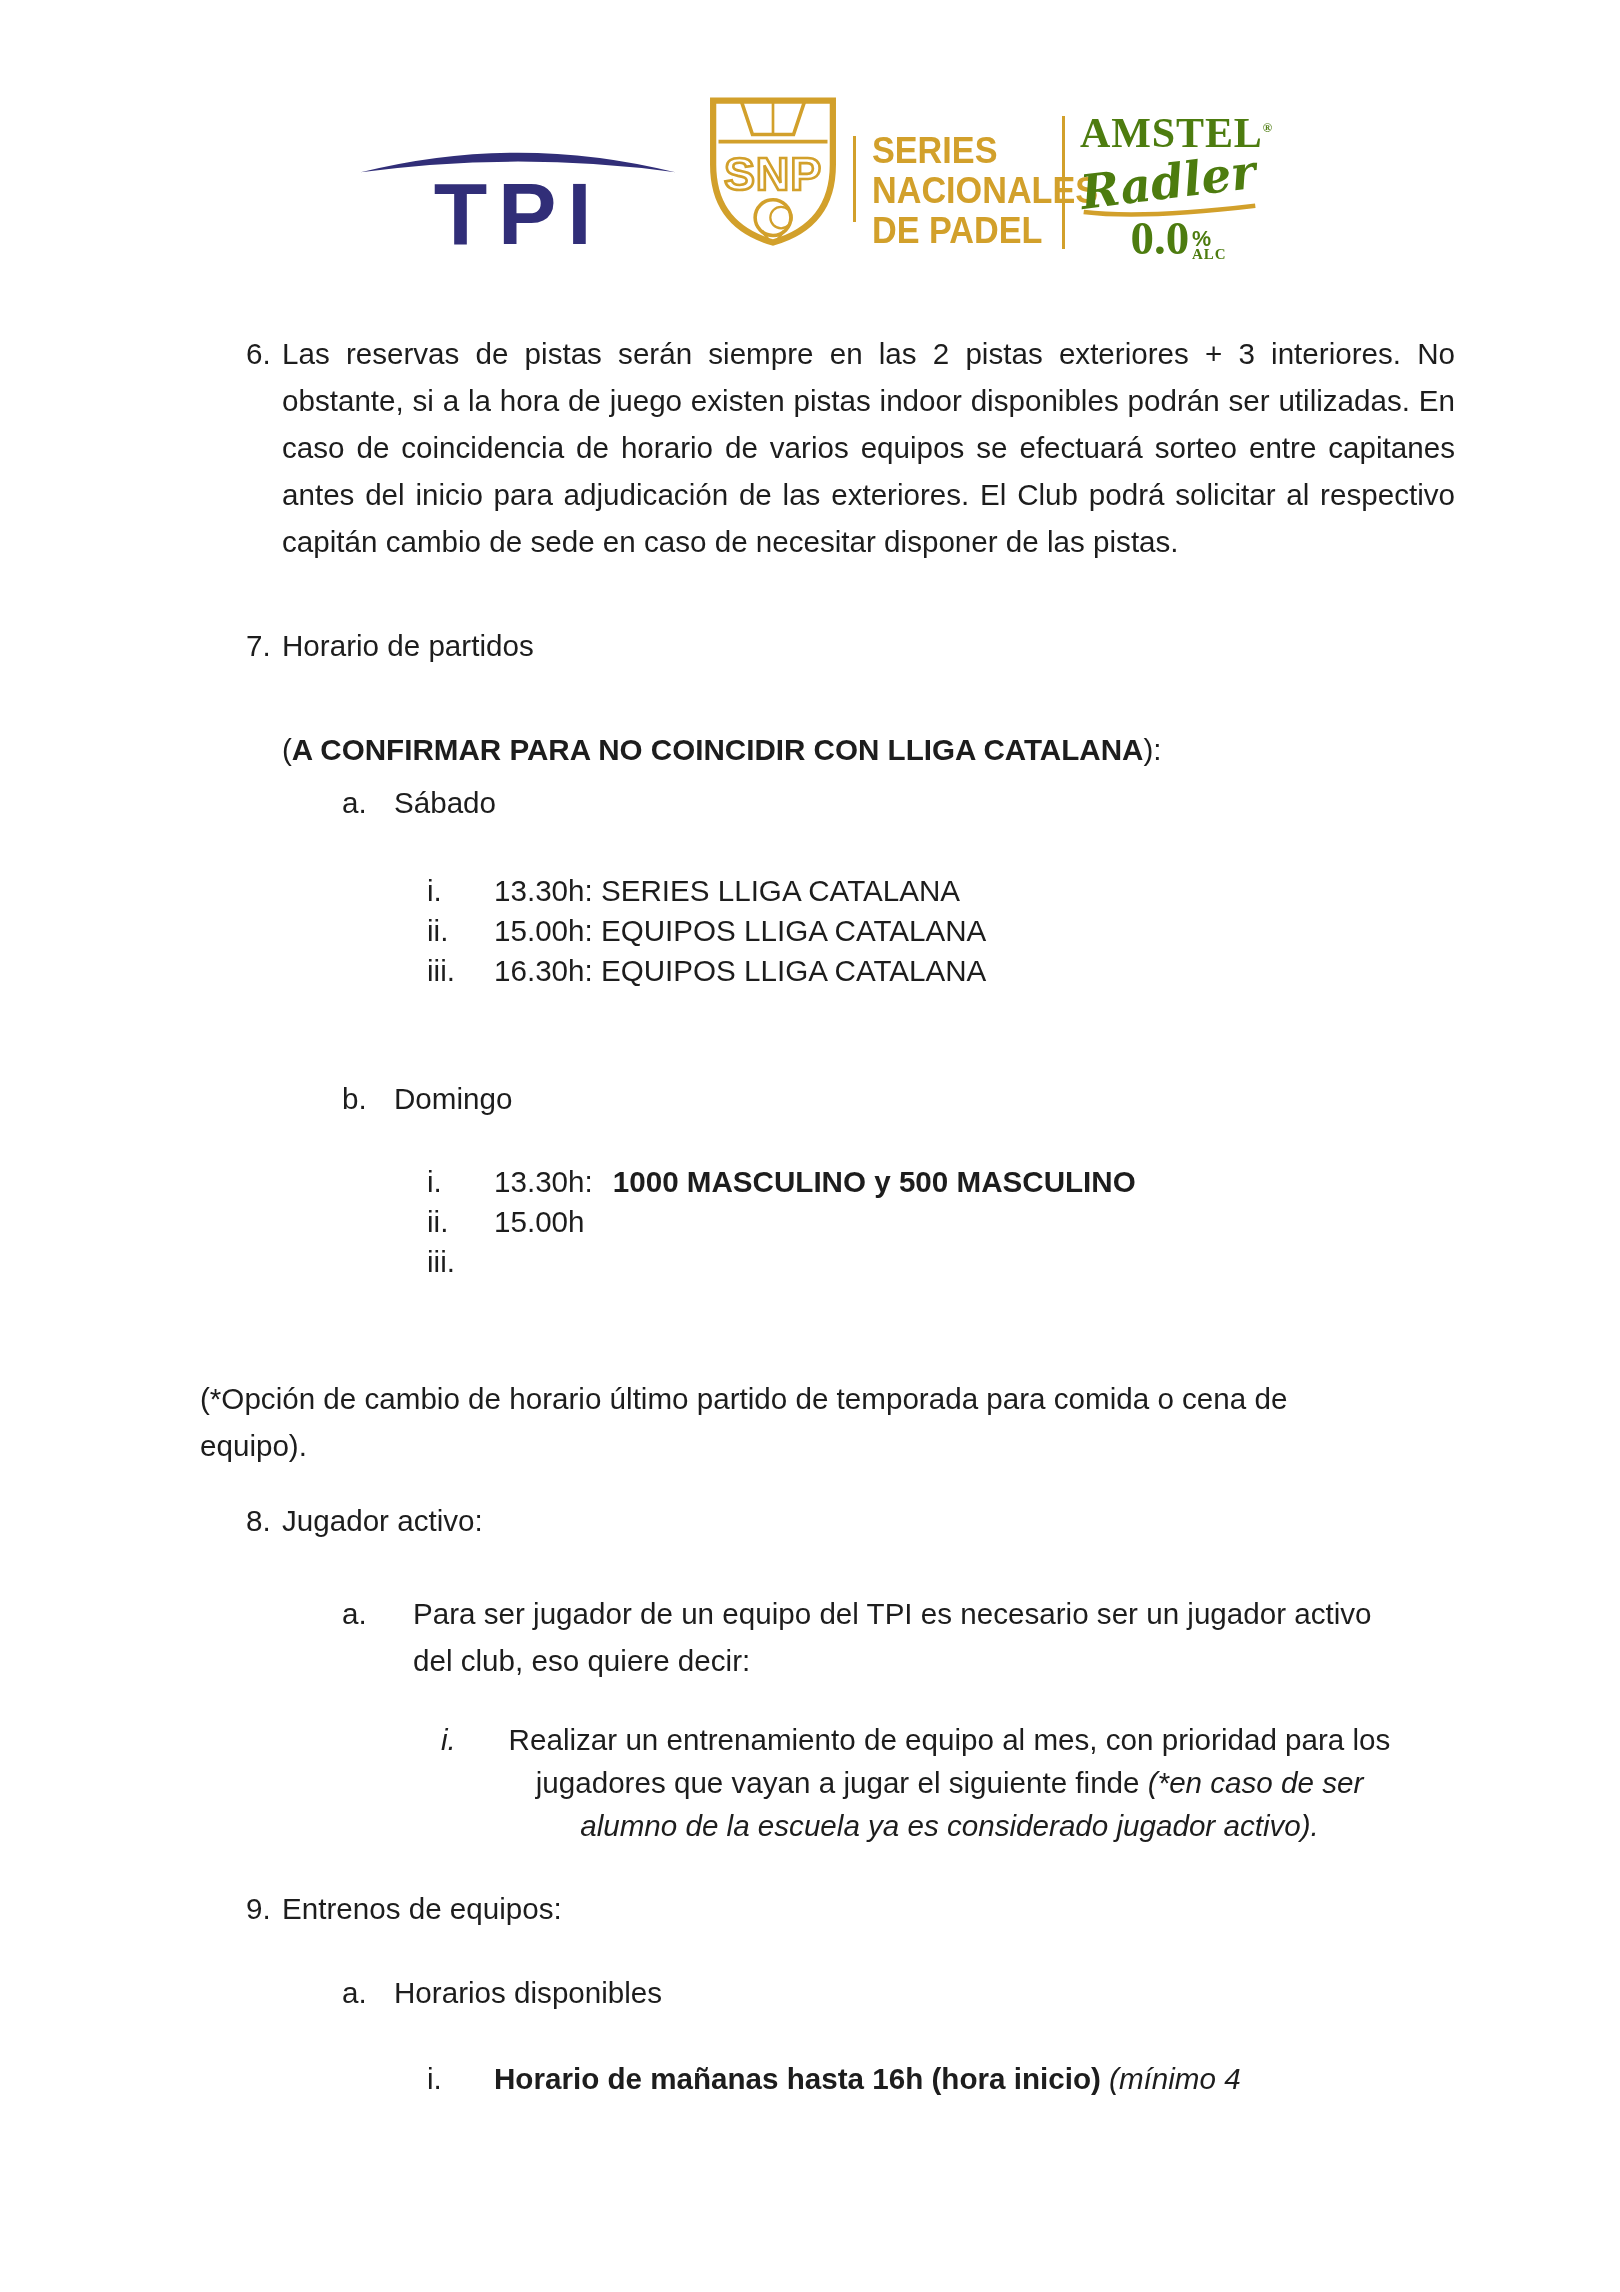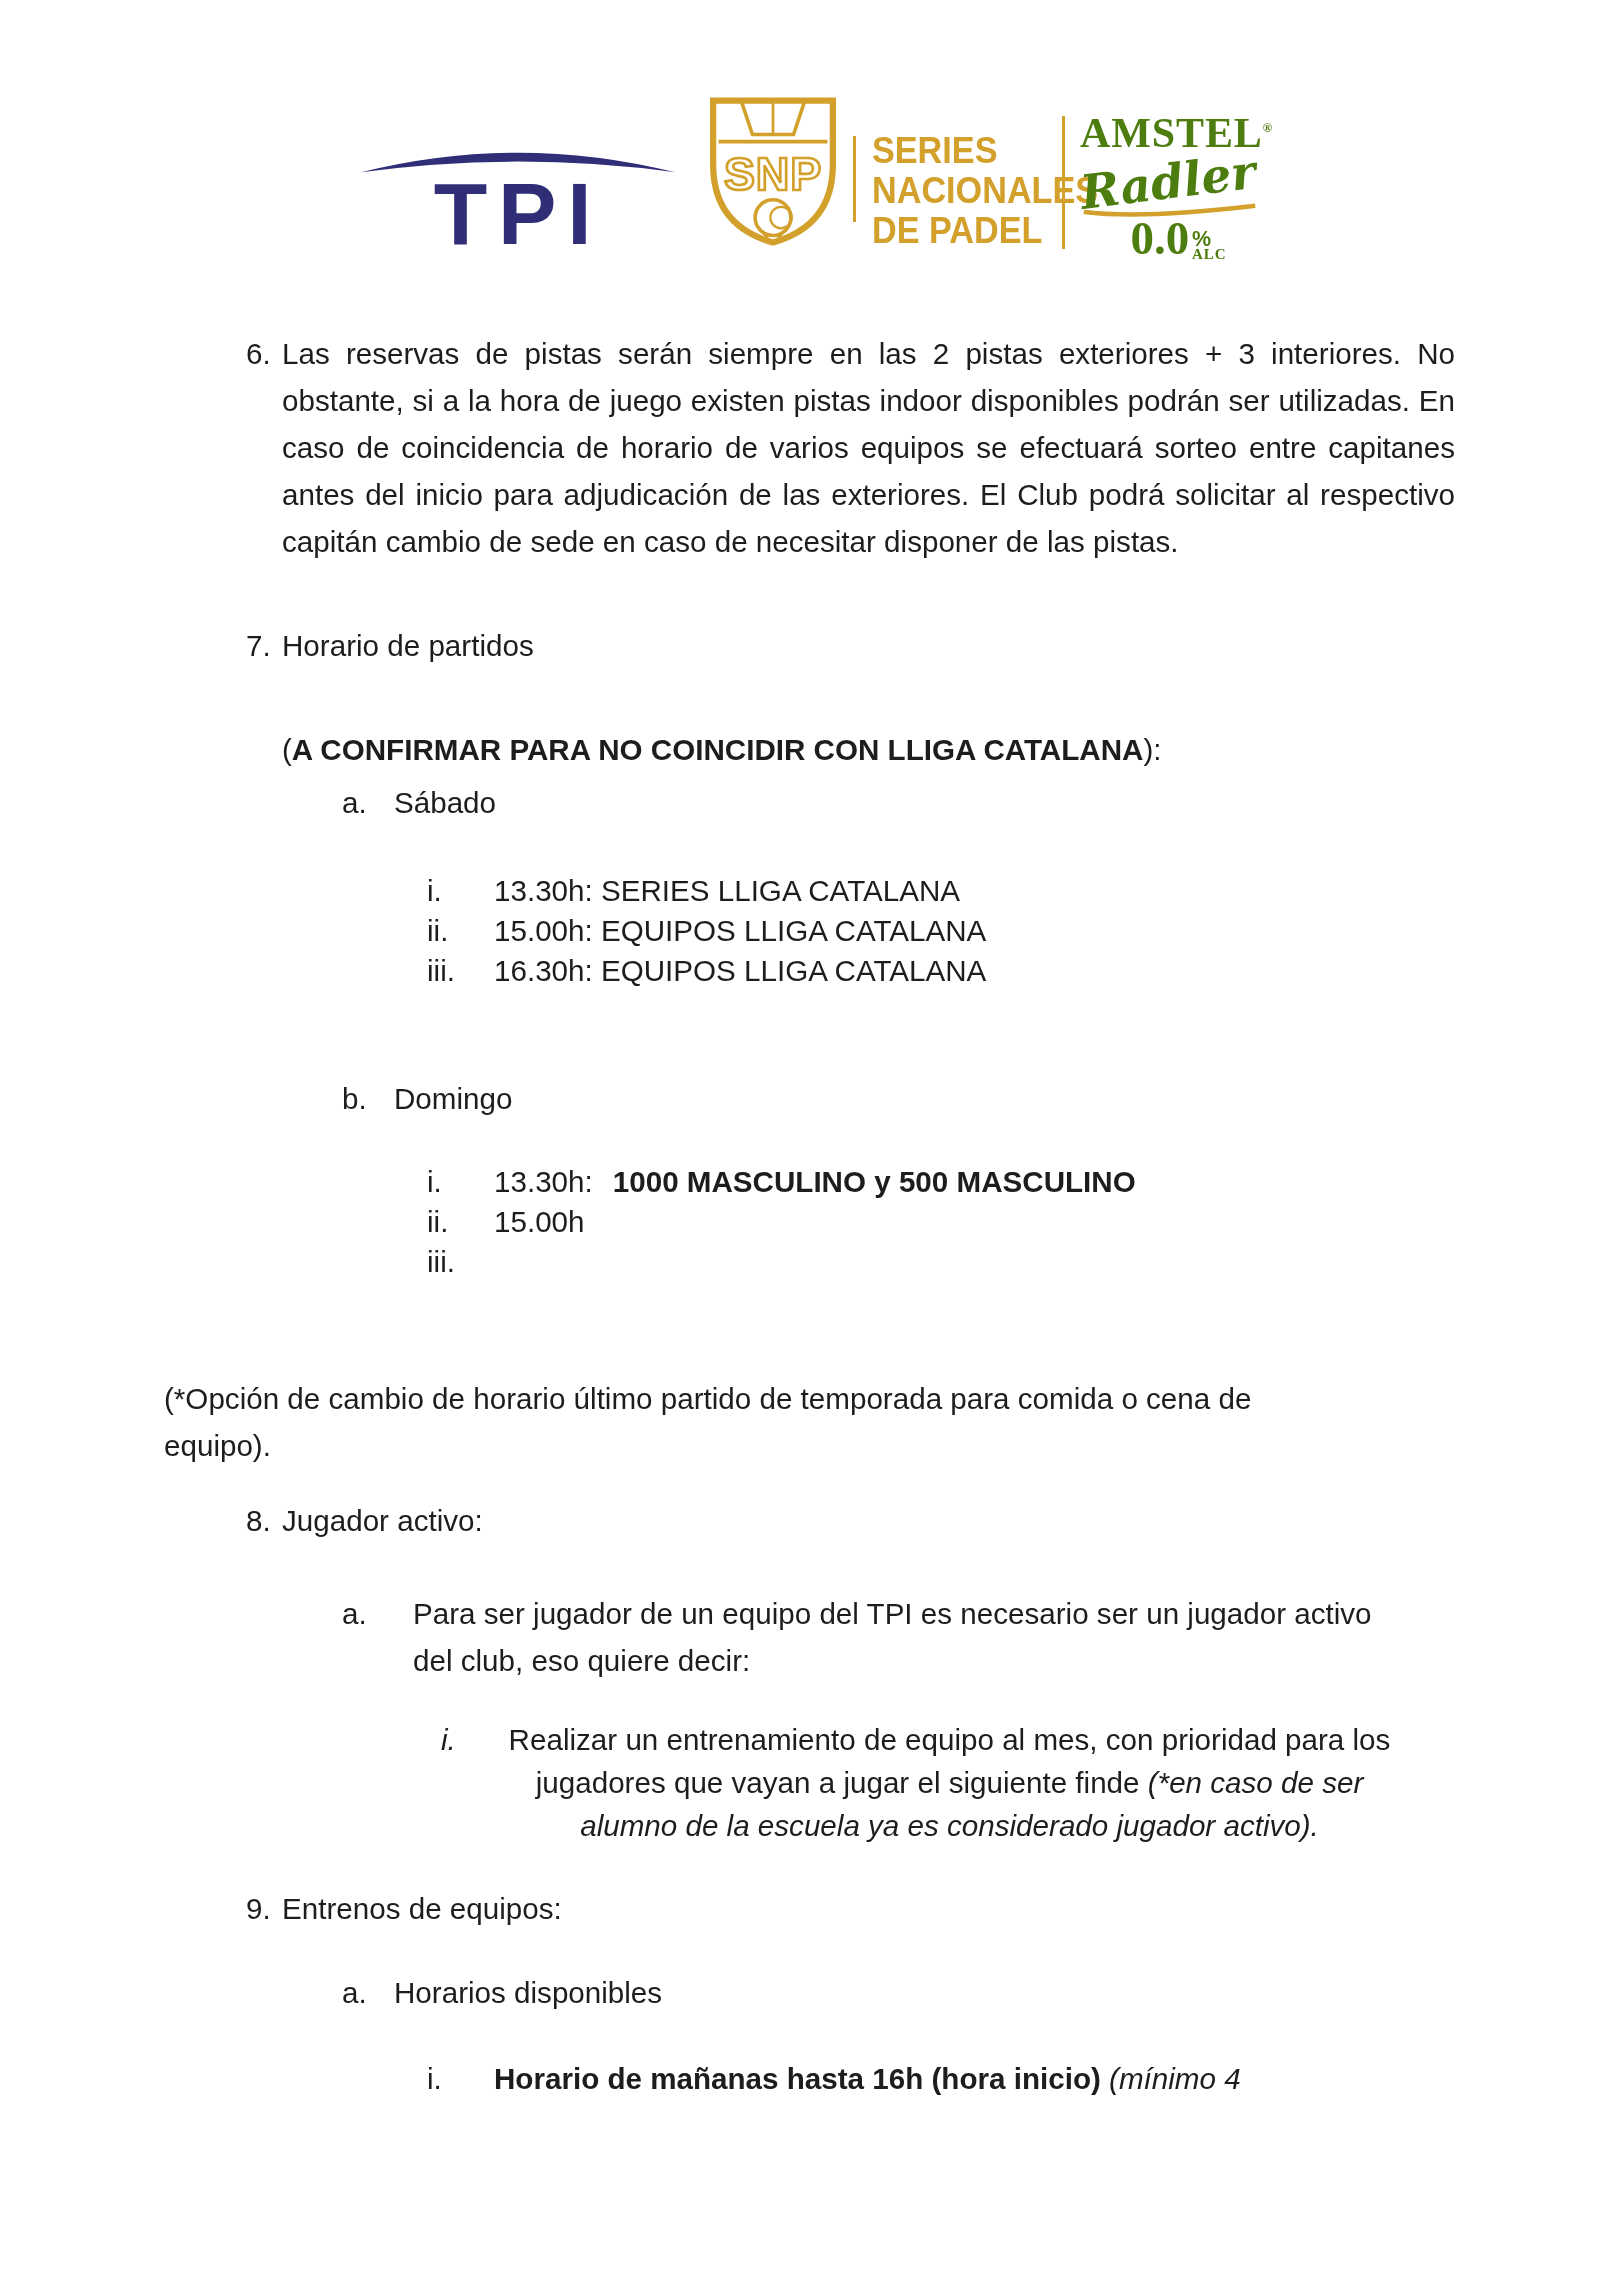--- a/index.html
+++ b/index.html
@@ -157,21 +157,21 @@
       </div>
       <div class="row">
         <span class="marker m75">ii.</span>
         <div><span>15.00h</span><span class="b"></span></div>
       </div>
       <div class="row">
         <span class="marker m75">iii.</span>
       </div>
     </div>
 
-    <div class="abs t w1330" style="left:164px;top:1375px;">(*Opción de cambio de horario último partido de temporada para comida o cena de equipo).</div>
+    <div class="abs t w1330" style="left:200px;top:1375px;">(*Opción de cambio de horario último partido de temporada para comida o cena de equipo).</div>
 
     <div class="abs row t" style="left:246px;top:1497px;">
       <span class="marker m40">8.</span>
       <div>Jugador activo:</div>
     </div>
 
     <div class="abs row t" style="left:342px;top:1590px;">
       <span class="marker m58">a.</span>
       <div class="w1080">Para ser jugador de un equipo del TPI es necesario ser un jugador activo del club, eso quiere decir:</div>
     </div>

